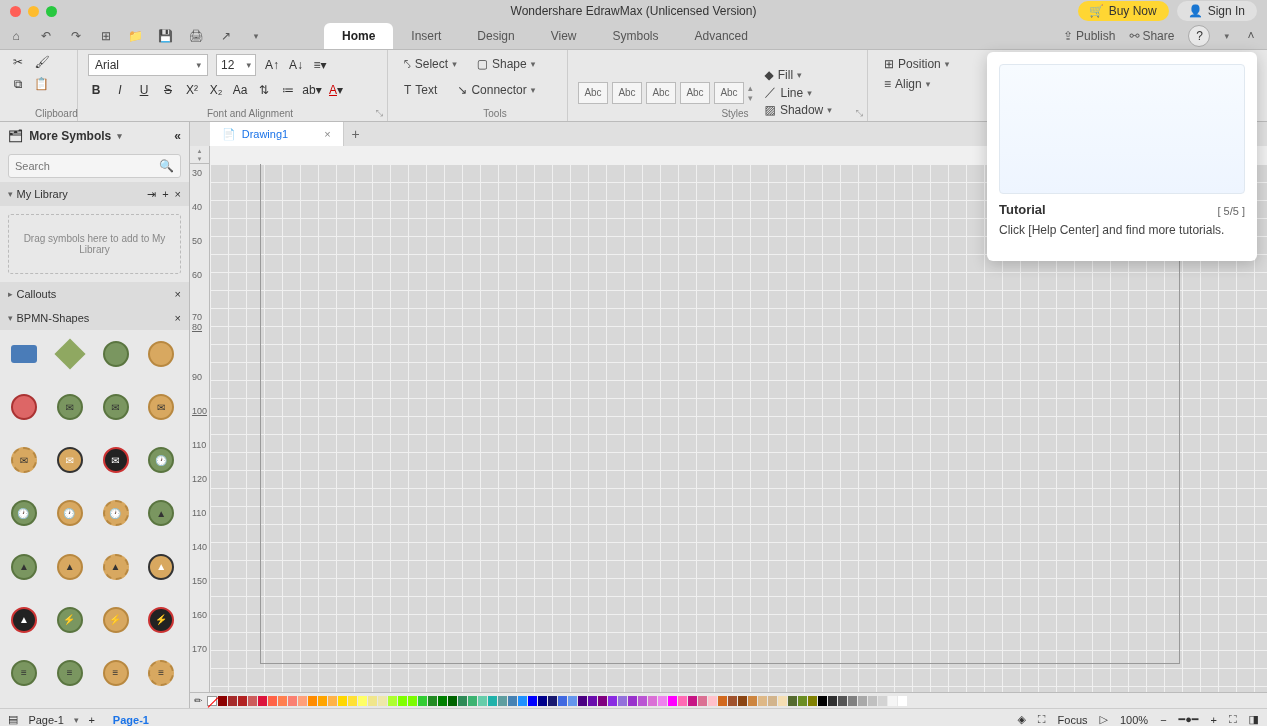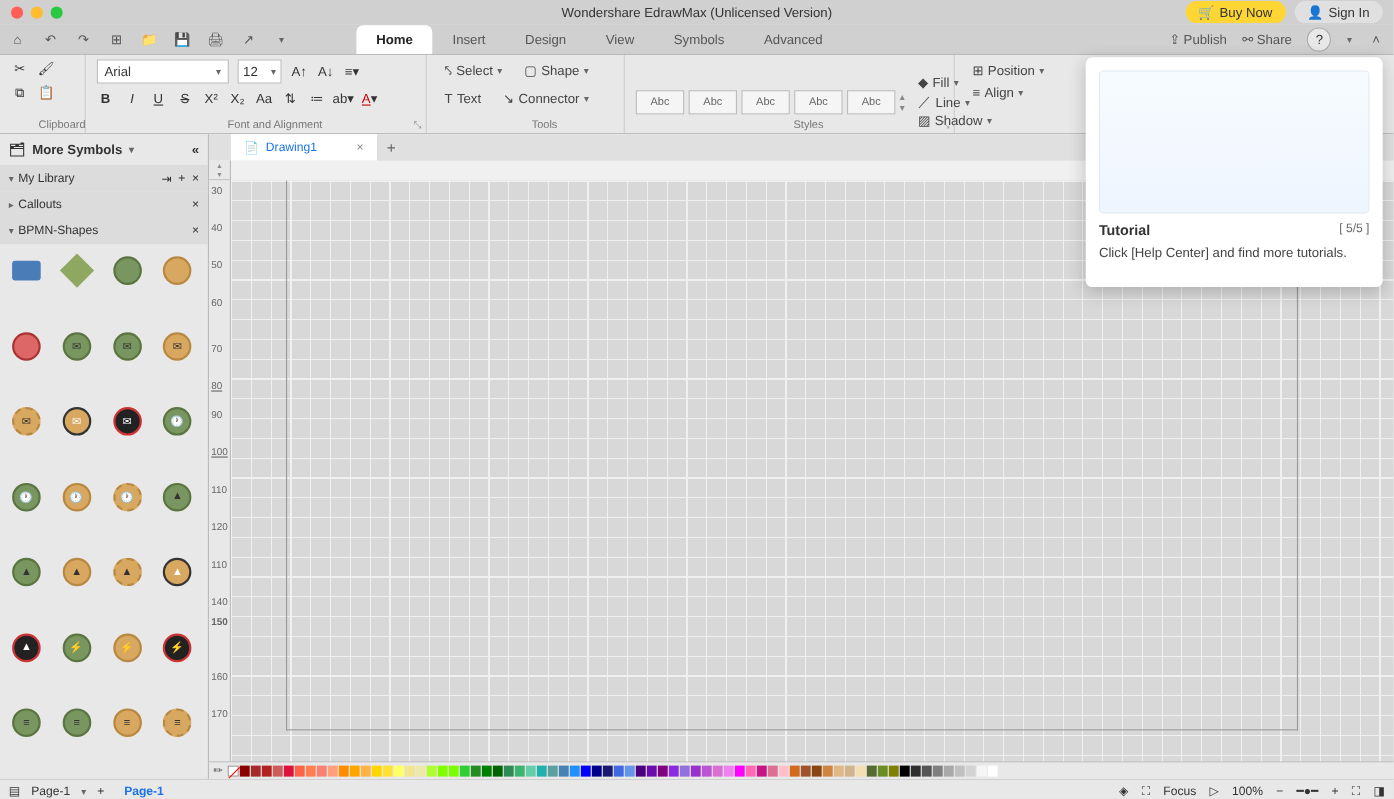--- a/index.html
+++ b/index.html
@@ -30,21 +30,21 @@
 
 
 .ribbon { height: 72px; background: #e8e8e8; display: flex; border-bottom: 1px solid #bbb; }
 .ribbon-group { border-right: 1px solid #ccc; padding: 4px 10px 2px 10px; display: flex; flex-direction: column; position: relative; }
 .ribbon-group-label { font-size: 10px; color: #777; text-align: center; position: absolute; bottom: 2px; left: 0; right: 0; margin-left: 35px; }
 .ribbon-row { display: flex; gap: 8px; align-items: center; }
 .ribbon-btn { display: flex; align-items: center; gap: 4px; padding: 3px 6px; cursor: pointer; font-size: 12px; color: #444; }
 .ribbon-icon { width: 16px; height: 16px; display: inline-flex; align-items: center; justify-content: center; }
 .font-select { width: 120px; height: 22px; border: 1px solid #bbb; background: #fff; padding: 0 6px; font-size: 12px; display: flex; align-items: center; justify-content: space-between; }
 .size-select { width: 40px; height: 22px; border: 1px solid #bbb; background: #fff; padding: 0 4px; font-size: 12px; display: flex; align-items: center; justify-content: space-between; }
-.style-swatch { width: 44px; height: 22px; border: 1px solid #bbb; background: #f5f5f5; display: flex; align-items: center; justify-content: center; font-size: 10px; color: #666; }
+.style-swatch { width: 30px; height: 22px; border: 1px solid #bbb; background: #f5f5f5; display: flex; align-items: center; justify-content: center; font-size: 10px; color: #666; }
 .style-row { display: flex; gap: 4px; }
 .expand-corner { position: absolute; bottom: 2px; right: 4px; font-size: 9px; color: #888; cursor: pointer; }
 
 
 .main { display: flex; height: calc(726px - 22px - 28px - 72px - 18px); }
 .sidebar { width: 190px; background: #e8e8e8; border-right: 1px solid #bbb; display: flex; flex-direction: column; }
 .sidebar-header { height: 28px; display: flex; align-items: center; padding: 0 8px; font-size: 12px; font-weight: 600; gap: 6px; }
 .sidebar-collapse { margin-left: auto; cursor: pointer; }
 .search-box { margin: 4px 8px; height: 24px; background: #f5f5f5; border: 1px solid #ccc; border-radius: 3px; display: flex; align-items: center; padding: 0 6px; }
 .search-box input { border: none; background: transparent; flex: 1; font-size: 11px; outline: none; }
@@ -73,21 +73,21 @@
 .nocolor::after { content:""; position:absolute; width:14px; height:1px; background:red; top:5px; left:-2px; transform:rotate(-45deg); }
 .page-tabs { height: 22px; background: #e8e8e8; display: flex; align-items: center; padding: 0 8px; border-top: 1px solid #ccc; gap: 10px; font-size: 11px; }
 .page-tab-active { color: #1a73e8; font-weight: 600; padding: 0 8px; }
 .status-right { margin-left: auto; display: flex; gap: 12px; align-items: center; }
 
 
 .popover { position: absolute; top: 52px; right: 10px; width: 270px; background: #fff; border-radius: 6px; box-shadow: 0 4px 16px rgba(0,0,0,0.2); padding: 12px; z-index: 100; }
 .popover-img { width: 100%; height: 130px; background: linear-gradient(#f7fbff, #eef5ff); border-radius: 4px; margin-bottom: 8px; display:flex; align-items:center; justify-content:center; border:1px solid #e0e8f0; }
 .popover-grid { display:grid; grid-template-columns: repeat(4,1fr); gap:4px; padding:8px; }
 .popover-grid div { height:18px; background:#d6e9ff; border-radius:2px; }
-.popover-title-row { display: flex; justify-content: space-between; align-items: flex-start; margin-bottom: 6px; gap: 40px; }
+.popover-title-row { display: flex; justify-content: space-between; align-items: flex-end; margin-bottom: 6px; gap: 40px; }
 .popover-title { font-weight: 600; font-size: 13px; }
 .popover-count { font-size: 11px; color: #666; }
 .popover-body { font-size: 12px; color: #444; margin-bottom: 12px; }
 .popover-actions { display: flex; gap: 10px; justify-content: flex-end; }
 .btn-plain { border: none; background: transparent; font-size: 12px; cursor: pointer; padding: 6px 10px; }
 .btn-outline { border: 1px solid #333; background: #fff; border-radius: 14px; font-size: 12px; cursor: pointer; padding: 5px 14px; }
 .chev { font-size: 9px; color: #666; }
 </style>
 </head>
 <body>
@@ -250,29 +250,34 @@
 
 <div class="main">
 
   <div class="sidebar">
     <div class="sidebar-header">
       <span>🗂</span>
       <span>More Symbols</span>
       <span class="chev">▾</span>
       <span class="sidebar-collapse">«</span>
     </div>
+    <div class="search-box">
+      <input placeholder="Search" style="">
+      <span>🔍</span>
+    </div>
     <div class="section-header">
       <span class="chev">▾</span>
         <span>My Library</span>
       <div class="section-header-icons">
         <span>⇥</span>
         <span>+</span>
         <span>×</span>
       </div>
     </div>
+    <div class="lib-dropzone">Drag symbols here to add to My Library</div>
     <div class="section-header">
       <span class="chev">▸</span>
         <span>Callouts</span>
       <div class="section-header-icons">
           <span>×</span>
         </div>
     </div>
     <div class="section-header">
       <span class="chev">▾</span>
         <span>BPMN-Shapes</span>
@@ -385,28 +390,28 @@
       </div>
       <div class="ruler-h" id="ruler-h"></div>
     </div>
     <div class="canvas-wrap">
       <div class="ruler-v" id="ruler-v">
           <span class="tick" style="top: 4px;">30</span>
           <span class="tick" style="top: 38px;">40</span>
           <span class="tick" style="top: 72px;">50</span>
           <span class="tick" style="top: 106px;">60</span>
           <span class="tick" style="top: 148px;">70</span>
-          <span class="tick" style="top: 182px; text-decoration: underline;">80</span>
+          <span class="tick" style="top: 158px; text-decoration: underline;">80</span>
           <span class="tick" style="top: 208px;">90</span>
           <span class="tick" style="top: 242px; text-decoration: underline;">100</span>
           <span class="tick" style="top: 276px;">110</span>
           <span class="tick" style="top: 310px;">120</span>
           <span class="tick" style="top: 344px;">110</span>
           <span class="tick" style="top: 378px;">140</span>
-          <span class="tick" style="top: 396px; font-weight: bold;">150</span>
+          <span class="tick" style="top: 412px;">150</span>
           <span class="tick" style="top: 446px;">160</span>
           <span class="tick" style="top: 480px;">170</span>
         </div>
       <div class="canvas">
         <div class="canvas-page"></div>
       </div>
     </div>
     <div class="color-strip" id="color-strip">
       <span style="font-size:10px;margin-right:4px;">✏</span>
       <div class="nocolor"></div>

